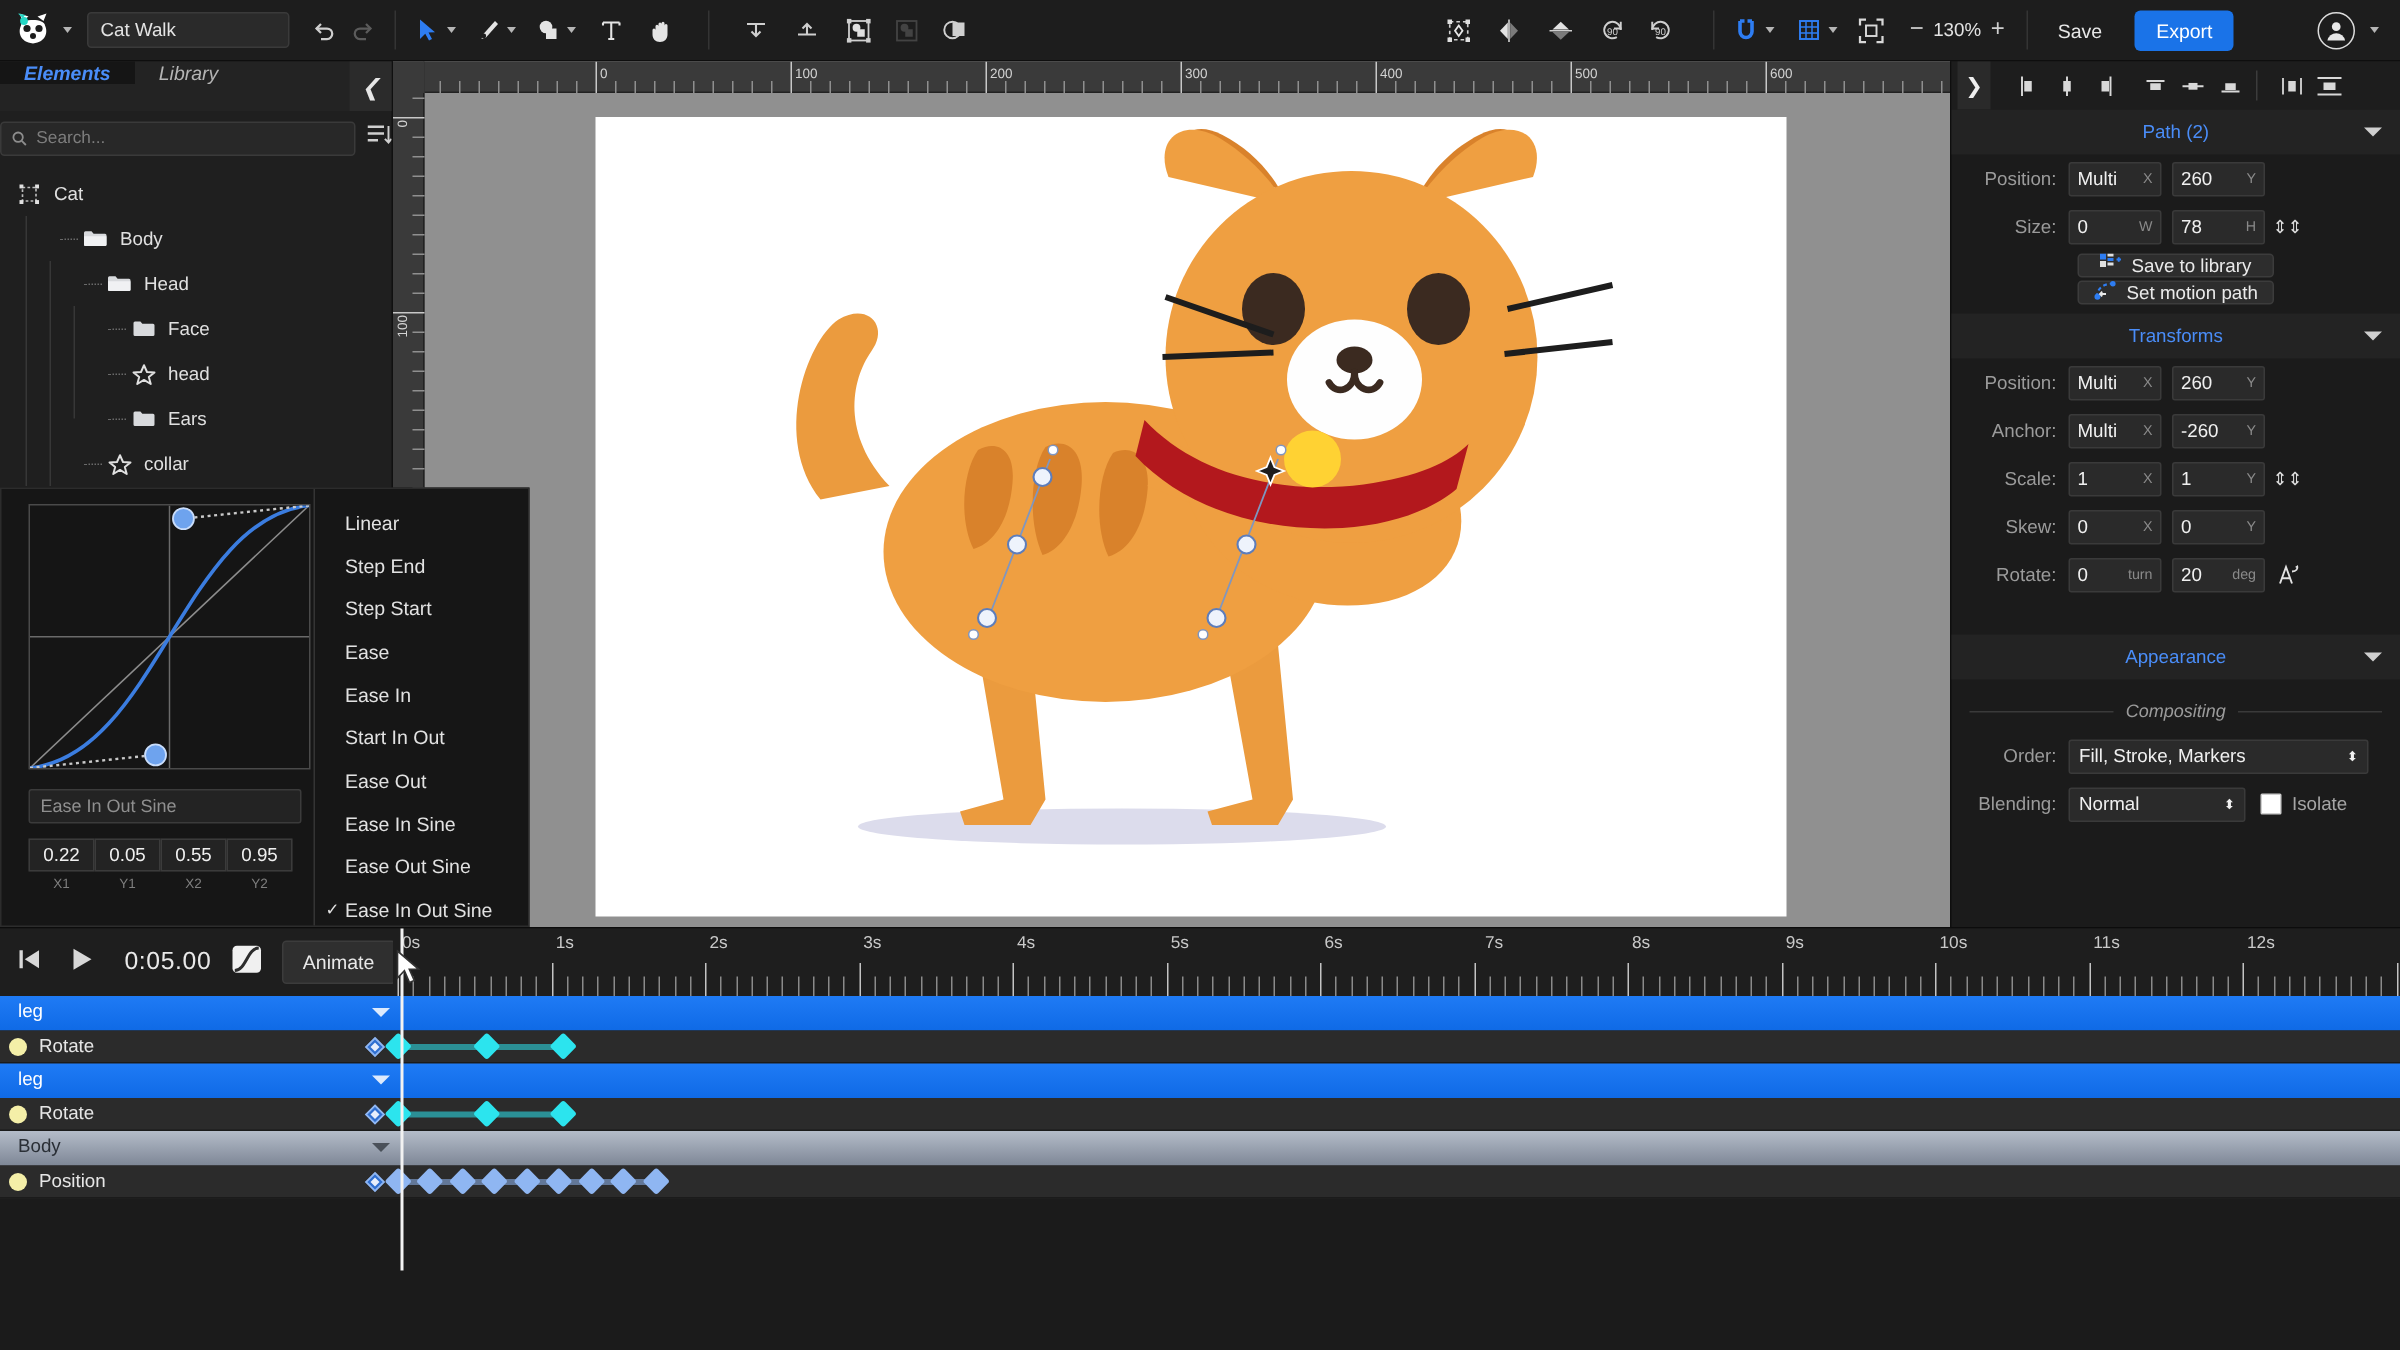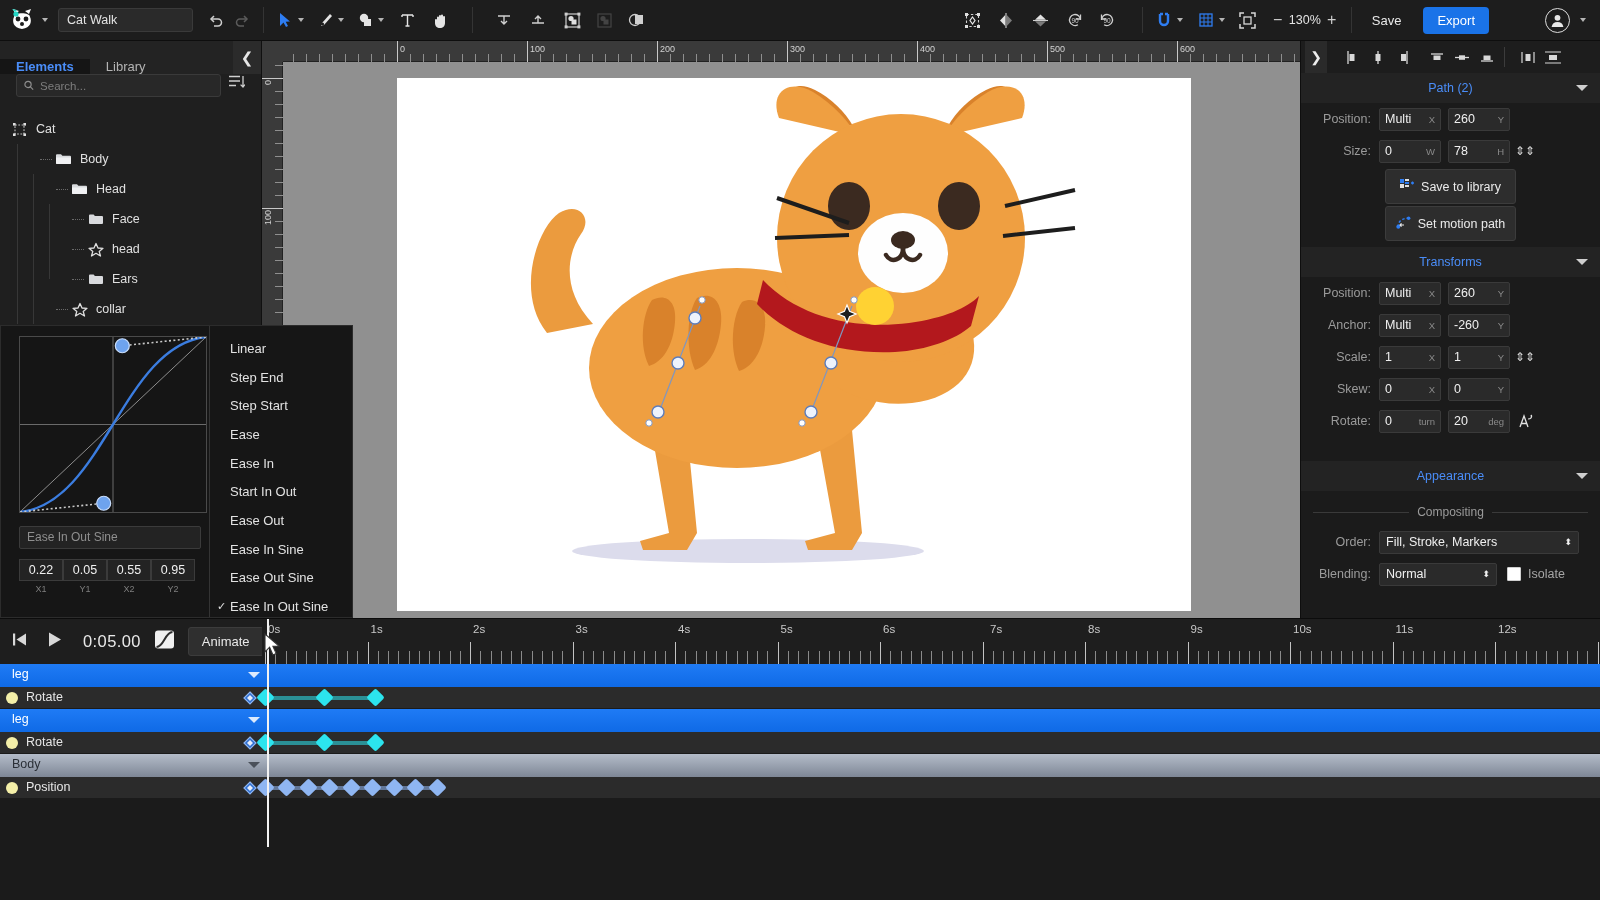--- a/index.html
+++ b/index.html
@@ -25,26 +25,26 @@
   .zoomtxt{font-size:12.5px;color:#e3e3e3;min-width:36px;text-align:center;}
   .pm{font-size:16px;color:#cfcfcf;width:18px;text-align:center;}
   .savebtn{font-size:13px;color:#e8e8e8;padding:5px 12px;border-radius:3px;}
   .exportbtn{font-size:13px;color:#fff;background:#1a73e8;padding:6px 14px;border-radius:4px;}
   .avatar{width:25px;height:25px;border-radius:50%;border:1.6px solid #dcdcdc;display:flex;
     align-items:center;justify-content:center;}
 
   
   .left{position:absolute;left:0;top:41px;width:262px;height:577px;background:#1f1f1f;
     border-right:1px solid #101010;}
-  .ltabs{height:33px;display:flex;align-items:flex-end;background:#232323;position:relative;}
+  .ltabs{height:33px;display:flex;align-items:flex-start;background:#232323;position:relative;font-style:italic;}
   .ltab{padding:0 16px;display:flex;align-items:center;font-size:13px;color:#b4b4b4;}
   .ltab.active{background:#151515;color:#4a8df8;font-weight:bold;}
   .lcollapse{position:absolute;right:0;top:0;width:28px;height:33px;display:flex;align-items:center;
     justify-content:center;background:#2b2b2b;color:#e6e6e6;font-size:15px;}
-  .searchrow{height:36px;display:flex;padding:0 16px;gap:8px;}
+  .searchrow{height:36px;display:flex;align-items:center;padding:0 0;gap:8px;}
   .searchbox{flex:1;height:23px;background:#282828;border:1px solid #3a3a3a;border-radius:3px;
     display:flex;align-items:center;padding:0 7px;gap:6px;}
   .searchbox input{background:transparent;border:0;outline:0;color:#cfcfcf;font-size:11.5px;
     font-family:"Liberation Sans",sans-serif;width:100%;}
   .searchbox input::placeholder{color:#7d7d7d;}
   .tree{padding-top:4px;font-size:12.5px;}
   .trow{height:30px;display:flex;align-items:center;color:#e0e0e0;position:relative;}
   .guide{position:absolute;top:0;width:1px;height:30px;background:#4a4a4a;opacity:.55;}
   .dash{width:12px;height:1px;border-top:1px dotted #6a6a6a;margin-right:2px;}
   .ico{width:19px;height:17px;margin-right:7px;display:flex;align-items:center;justify-content:center;}
@@ -86,23 +86,23 @@
     background:#232323;color:#4a8df8;font-size:12.5px;}
   .sechdr .tri{position:absolute;right:12px;width:0;height:0;border-left:6px solid transparent;
     border-right:6px solid transparent;border-top:6px solid #cfcfcf;}
   .prow{height:32px;display:flex;align-items:center;padding-left:10px;}
   .plabel{font-size:12.5px;color:#9b9b9b;width:60px;text-align:right;margin-right:8px;}
   .pfield{width:62px;height:23px;background:#2a2a2a;border:1px solid #3a3a3a;border-radius:2px;
     display:flex;align-items:center;justify-content:space-between;padding:0 5px;margin-right:7px;}
   .pfield .v{font-size:12.5px;color:#f0f0f0;}
   .pfield .u{font-size:9.5px;color:#8a8a8a;}
   .linkico{width:16px;color:#dcdcdc;font-size:12px;display:flex;align-items:center;justify-content:center;}
-  .pbtn{margin:2px auto;width:131px;height:35px;background:#2d2d2d;border:1px solid #3c3c3c;border-radius:3px;
+  .pbtn{margin:2px auto;width:131px;height:16px;background:#2d2d2d;border:1px solid #3c3c3c;border-radius:3px;
     display:flex;align-items:center;justify-content:center;gap:7px;font-size:12.5px;color:#eaeaea;}
-  .subhdr{display:flex;align-items:center;gap:8px;padding:0 12px;height:28px;color:#9b9b9b;font-size:12px;}
+  .subhdr{display:flex;align-items:center;gap:8px;padding:0 12px;height:28px;color:#9b9b9b;font-size:12px;font-style:italic;}
   .subhdr .ln{flex:1;height:1px;background:#3a3a3a;}
   .selbox{height:23px;background:#2a2a2a;border:1px solid #3a3a3a;border-radius:2px;display:flex;
     align-items:center;justify-content:space-between;padding:0 6px;font-size:12.5px;color:#f0f0f0;}
   .cbox{width:14px;height:14px;background:#fff;border:1px solid #cfcfcf;border-radius:1px;}
 
   
   .timeline{position:absolute;left:0;top:618px;width:1600px;height:282px;background:#1b1b1b;border-top:1px solid #0c0c0c;}
   .tlhead{position:absolute;left:0;top:0;width:262px;height:45px;background:#1e1e1e;display:flex;
     align-items:center;gap:12px;padding-left:10px;}
   .tltime{font-size:16.5px;color:#e9e9e9;letter-spacing:.4px;}

